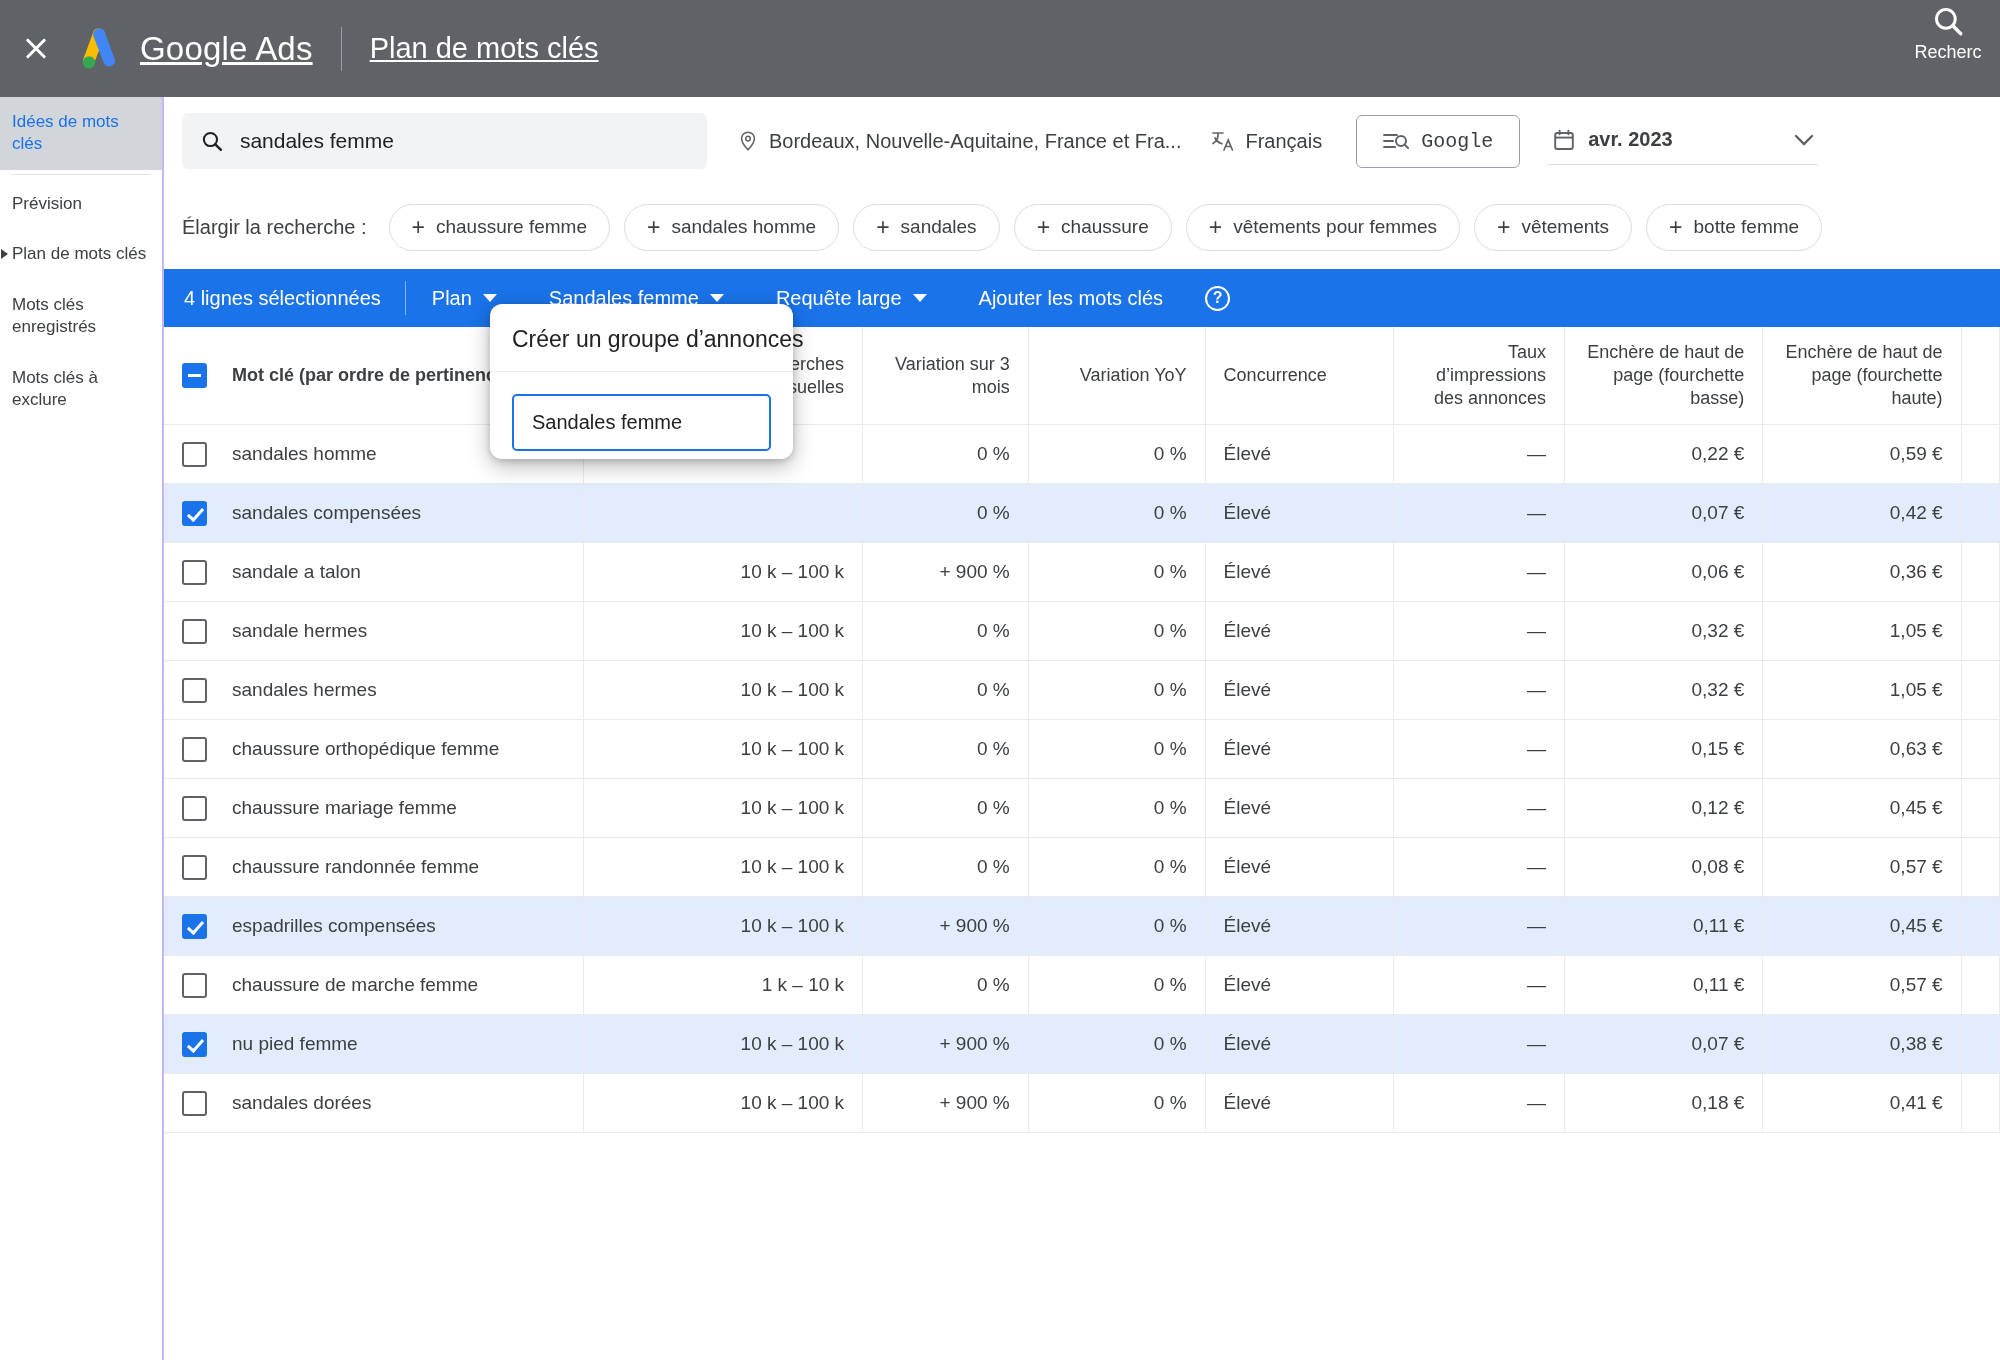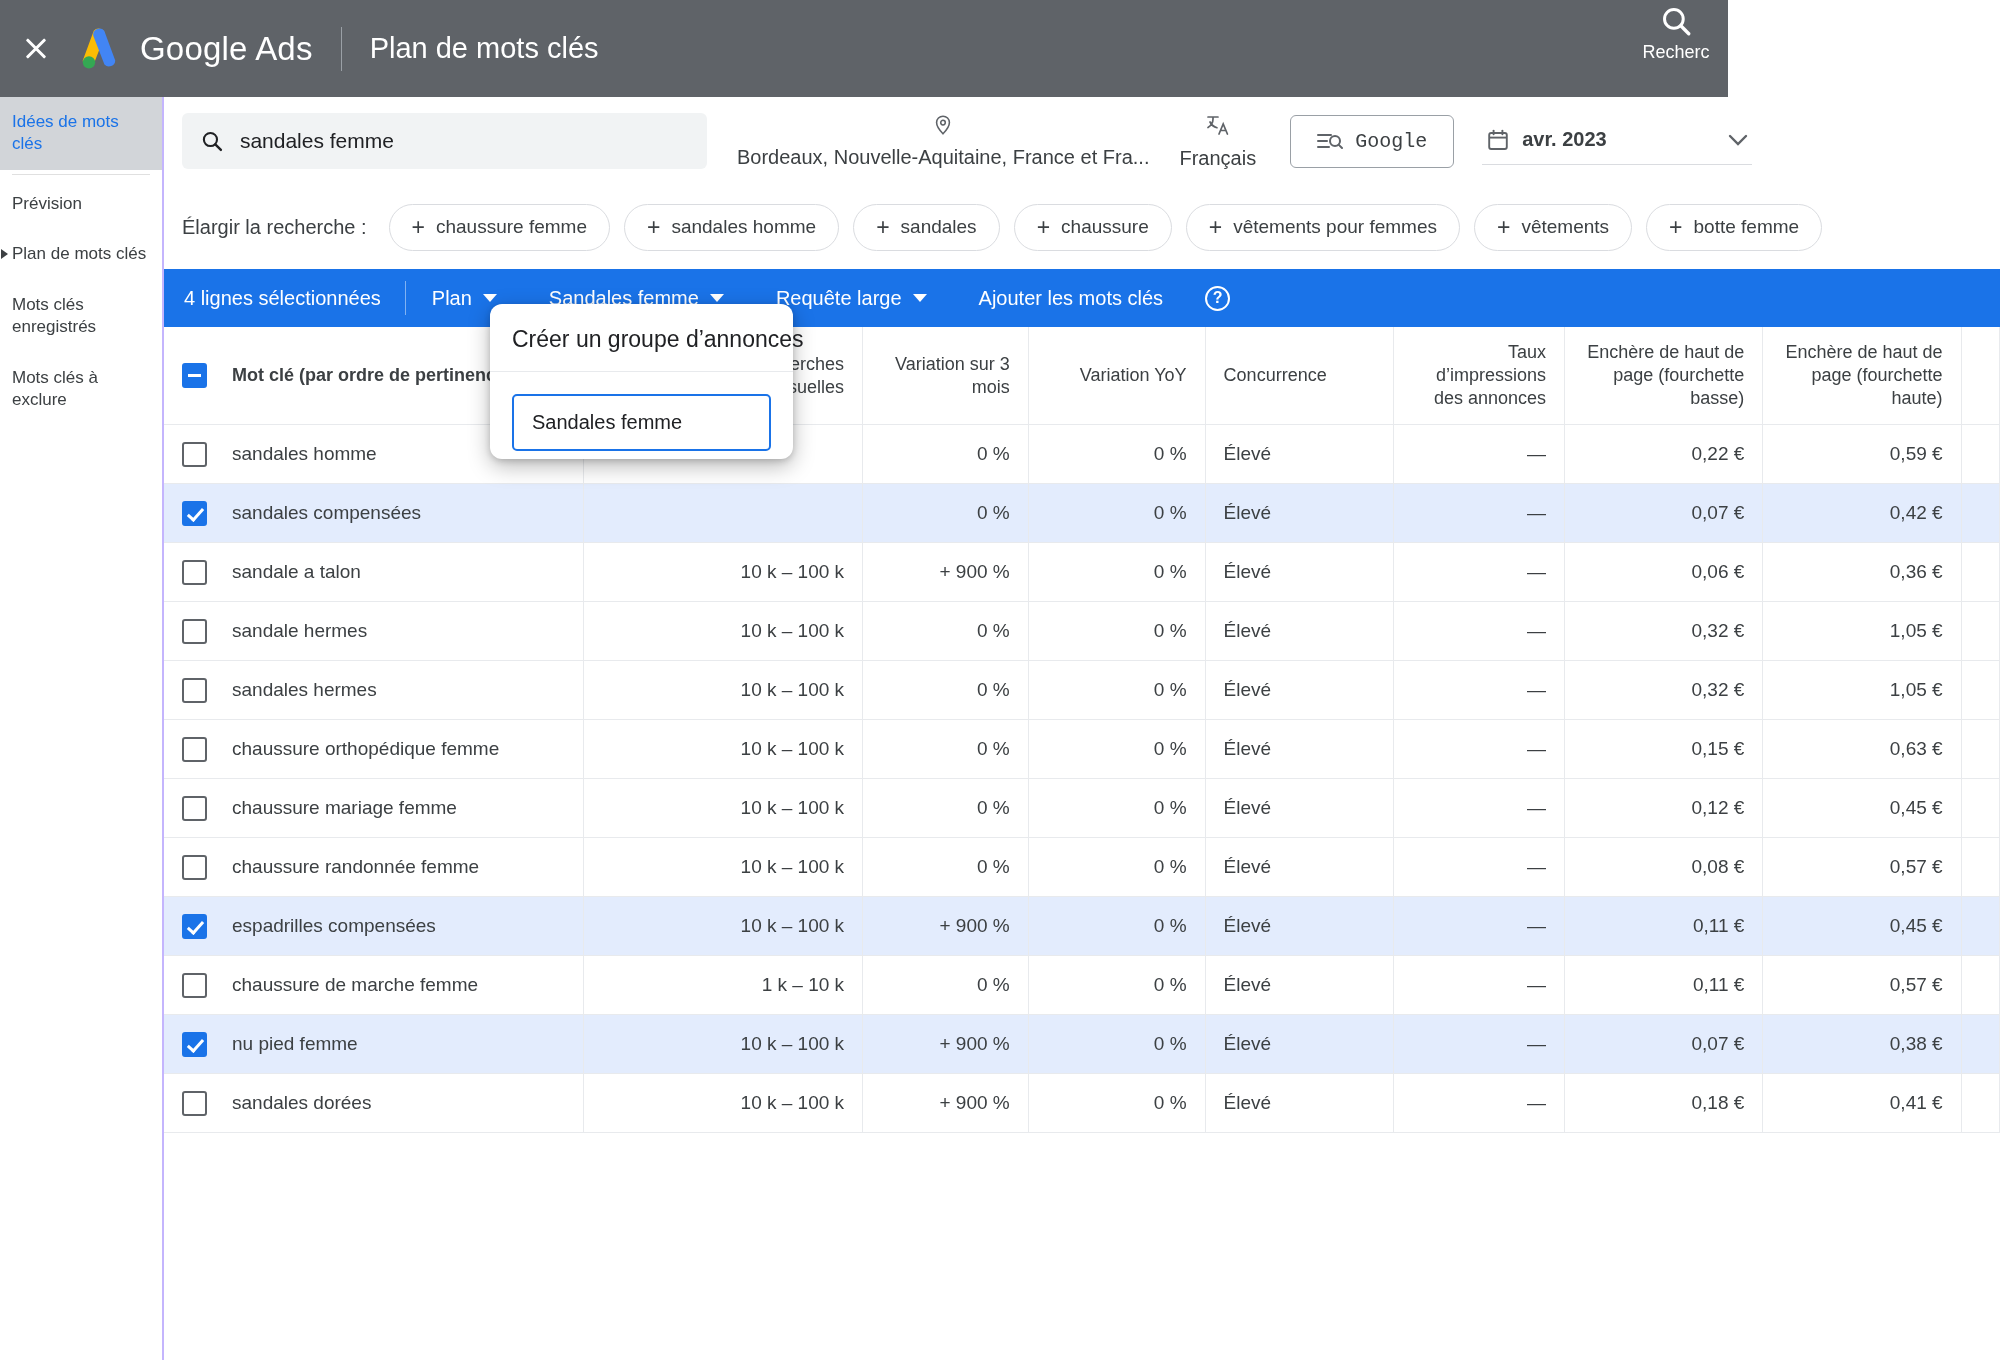--- a/index.html
+++ b/index.html
@@ -5,23 +5,23 @@
   * { box-sizing: border-box; margin: 0; padding: 0; }
   html, body {
     width: 2000px; height: 1360px;
     font-family: "Liberation Sans", sans-serif;
     background: #ffffff;
     overflow: hidden;
   }
 
   
   .topbar {
-    position: absolute; left: 0; top: 0; width: 1728px; height: 97px;
+    position: absolute; left: 0; top: 0; width: 2000px; height: 97px;
     background: #5f6368; color: #fff;
-    display: flex; align-items: center;
+    display: flex; align-items: center; text-decoration: underline;
   }
   .close-btn {
     width: 36px; height: 36px; margin-left: 18px; margin-right: 22px;
     display: flex; align-items: center; justify-content: center;
     cursor: pointer; position: relative;
   }
   .close-btn::before, .close-btn::after {
     content: ""; position: absolute; width: 26px; height: 3px;
     background: #fff; border-radius: 1px;
   }
@@ -79,21 +79,20 @@
   }
   .searchbox input {
     border: none; outline: none; background: transparent;
     font-family: inherit; font-size: 21px; color: #202124;
     margin-left: 16px; width: 100%;
   }
   .f-item {
     display: flex; align-items: center; gap: 10px;
     font-size: 20px; color: #3c4043; margin-left: 30px; cursor: pointer;
     white-space: nowrap;
-    flex-direction: column;
   }
   .pill-google {
     display: flex; align-items: center; gap: 12px;
     border: 1px solid #9aa0a6; border-radius: 6px;
     padding: 14px 26px; margin-left: 34px;
     font-size: 20px; color: #3c4043; cursor: pointer; white-space: nowrap; font-family: Liberation Mono, monospace;
   }
   .datepick {
     display: flex; align-items: center; gap: 12px; margin-left: 28px;
     border-bottom: 1px solid #dadce0; padding: 10px 4px 12px 4px;

